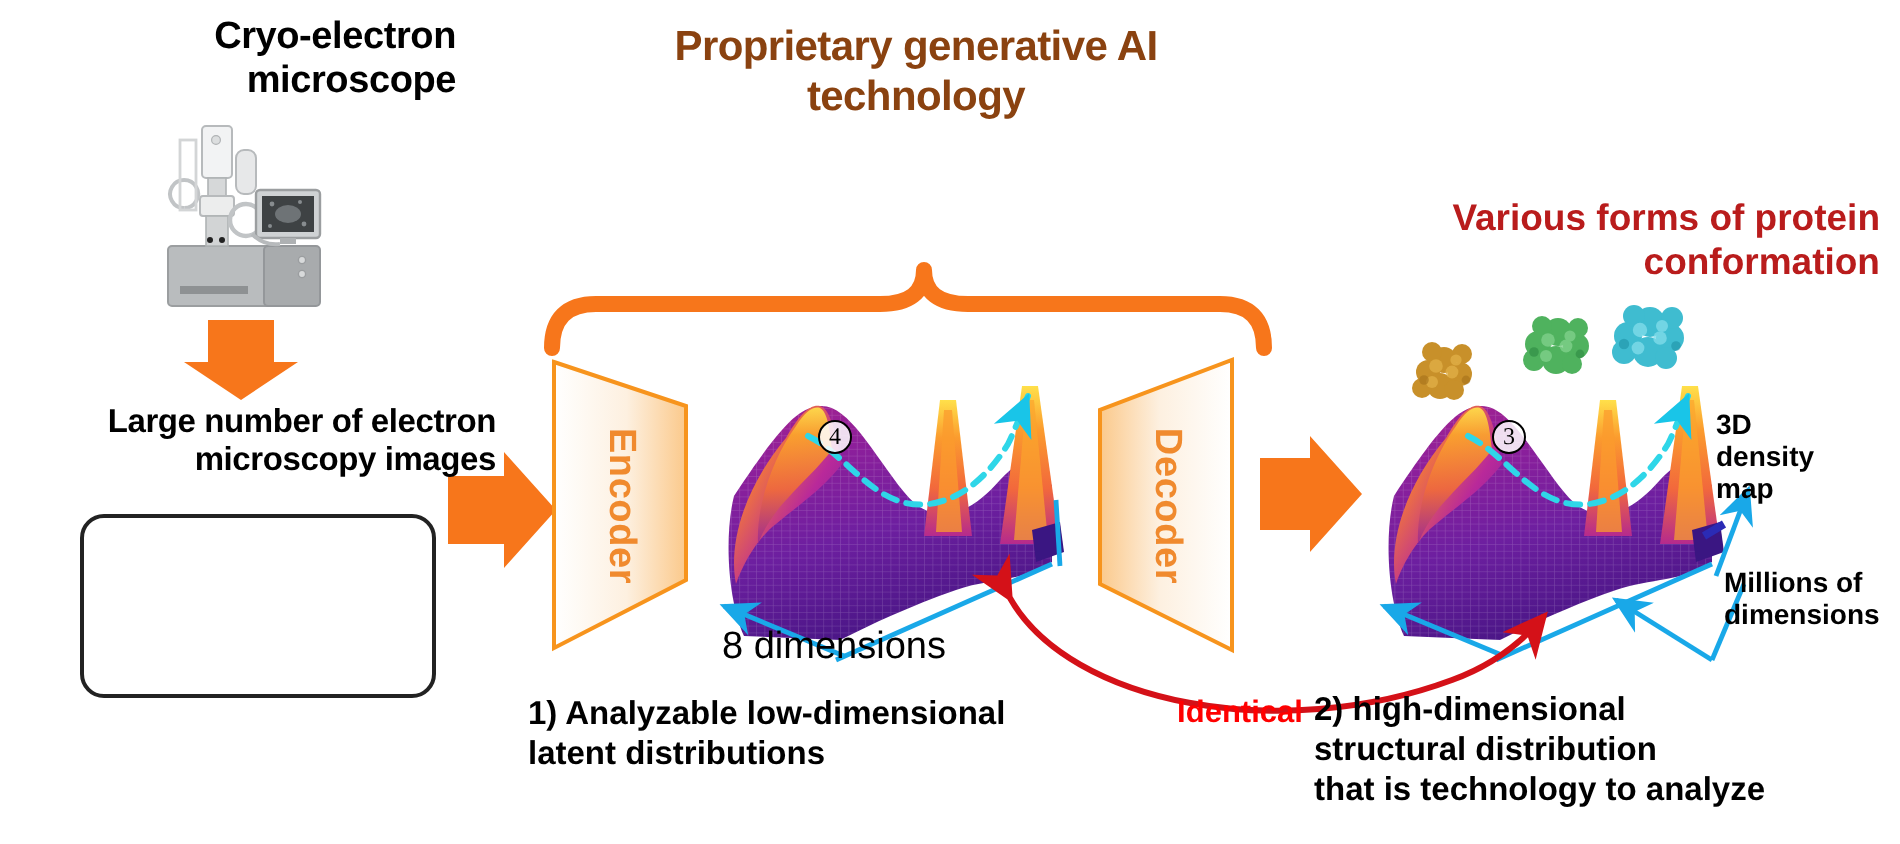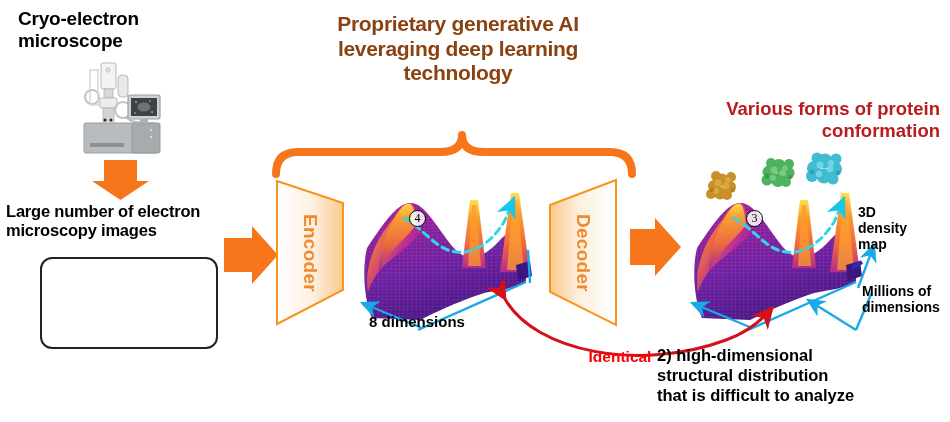--- a/index.html
+++ b/index.html
@@ -10,21 +10,21 @@
     overflow: hidden;
     position: relative;
   }
   #stage { position: absolute; left: 0; top: 0; width: 950px; height: 422px; }
   .abs { position: absolute; }
 
   
   .hdr {
     font-weight: bold;
     color: #000000;
-    text-align: left;
+    text-align: right;
     line-height: 1.18;
     letter-spacing: -0.2px;
   }
   #cryo-title { left: 18px; top: 8px; width: 210px; font-size: 19px; }
   #em-title  { left: 6px; top: 202px; width: 242px; font-size: 16.5px; }
 
   #main-title {
     left: 258px; top: 12px; width: 400px;
     font-size: 21px; font-weight: bold; color: #8a4210;
     text-align: center; line-height: 1.17; letter-spacing: -0.3px;
@@ -37,21 +37,21 @@
 
   .cap {
     font-weight: bold; color: #000; font-size: 16.5px; line-height: 1.22;
     text-align: left;
   }
   #cap1 { left: 264px; top: 347px; width: 300px; }
   #cap2 { left: 657px; top: 345px; width: 250px; }
 
   #dims8 {
     left: 352px; top: 313px; width: 130px;
-    font-size: 15px; font-weight: bold; color: #000; text-align: center;
+    font-size: 19px; font-weight: normal; color: #000; text-align: center;
   }
   #millions {
     left: 862px; top: 284px; width: 90px;
     font-size: 14px; font-weight: bold; color: #000; line-height: 1.12;
     text-align: left;
   }
   #densitymap {
     left: 858px; top: 204px; width: 80px;
     font-size: 14px; font-weight: bold; color: #000; line-height: 1.16;
     text-align: left;
@@ -384,21 +384,20 @@
 microscope</span>
   </div>
 
   <div class="hdr abs" id="em-title">
     <span style="white-space:pre-line">Large number of electron
 microscopy images</span>
   </div>
 
   <div class="abs" id="main-title">
     <div>Proprietary generative AI</div>
-    <div>leveraging deep learning</div>
     <div>technology</div>
   </div>
 
   <div class="abs" id="various-title">
     <div>Various forms of protein</div>
     <div>conformation</div>
   </div>
 
   <div class="vblock" style="left:277px;top:181px;width:66px;height:143px;">
     <span class="vlabel" id="enc-label">Encoder</span>
@@ -417,25 +416,29 @@
     <div>Millions of</div>
     <div>dimensions</div>
   </div>
 
   <div class="abs" id="densitymap">
     <div>3D</div>
     <div>density</div>
     <div>map</div>
   </div>
 
+  <div class="cap abs" id="cap1">
+    <div>1) Analyzable low-dimensional</div>
+    <div>latent distributions</div>
+  </div>
 
   <div class="cap abs" id="cap2">
     <div>2) high-dimensional</div>
     <div>structural distribution</div>
-    <div>that is difficult to analyze</div>
+    <div>that is technology to analyze</div>
   </div>
 
   <div class="abs" id="identical">
     <div>Identical</div>
   </div>
 
   <div class="abs" id="em-box"></div>
 
 </div>
 

